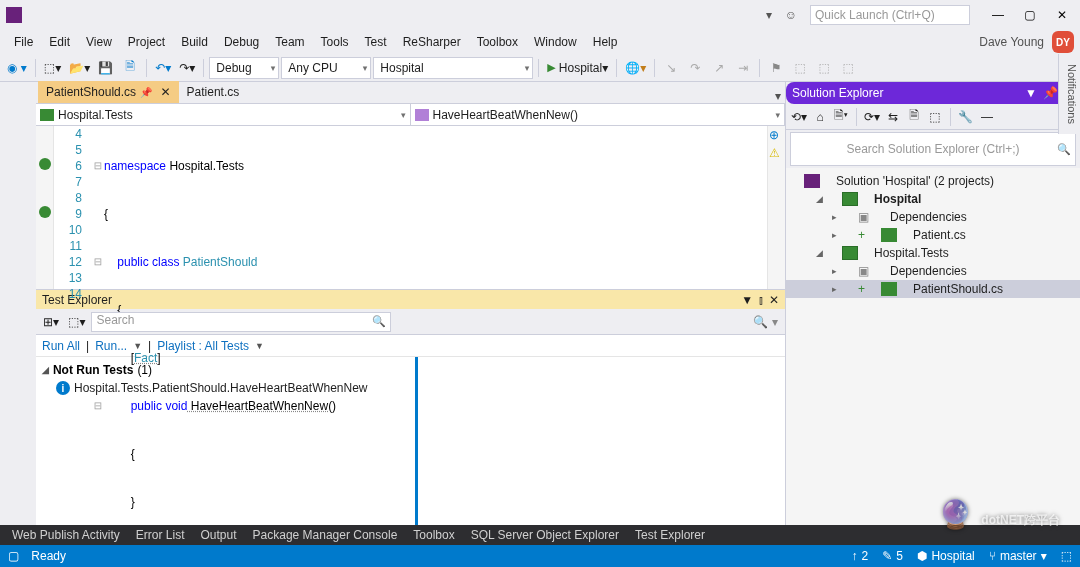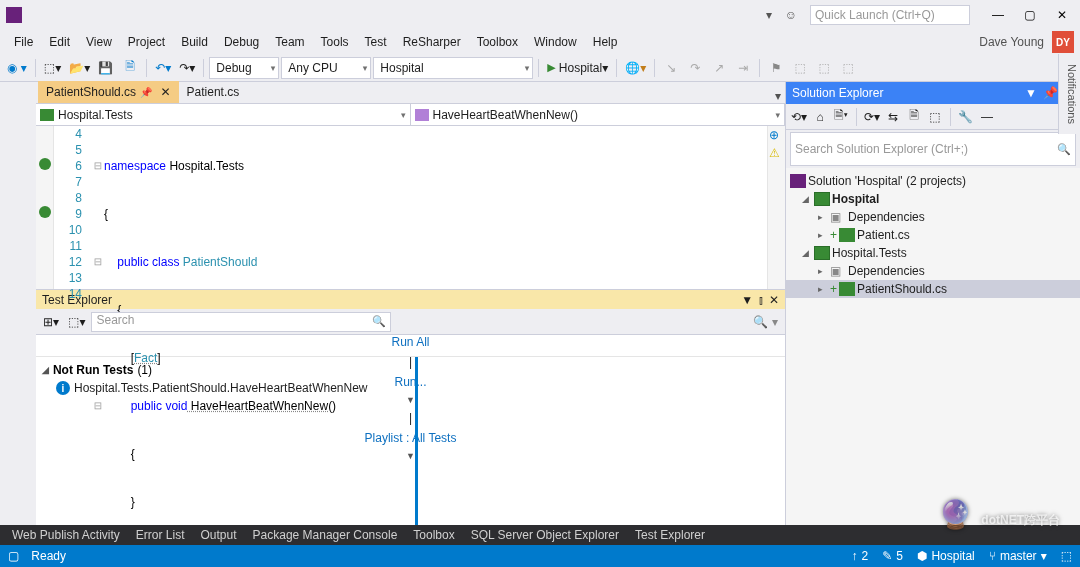--- a/index.html
+++ b/index.html
@@ -8,21 +8,21 @@
 .titlebar .vs-icon { width: 16px; height: 16px; margin-right: 6px; background: #68217a; display: inline-block; }
 .titlebar .title { flex: 0 0 auto; }
 .titlebar .spacer { flex: 1; }
 .titlebar .micro { width: 16px; height: 16px; margin: 0 3px; color: #555; display: inline-flex; align-items: center; justify-content: center; }
 .quicklaunch { width: 160px; height: 20px; border: 1px solid #cccedb; background: #fff; padding: 0 4px; color: #999; margin: 0 8px; display: flex; align-items: center; }
 .winbtns { display: flex; gap: 8px; margin-left: 8px; color: #000; }
 .winbtns span { width: 24px; text-align: center; cursor: pointer; }
 .menubar { height: 24px; background: #eeeef2; display: flex; align-items: center; padding: 0 6px; color: #1e1e1e; }
 .menubar .item { padding: 2px 8px; cursor: pointer; }
 .menubar .user { margin-left: auto; color: #525252; margin-right: 4px; }
-.user-badge { width: 22px; height: 22px; background: #e04e39; color: #fff; font-size: 10px; display: inline-flex; align-items: center; justify-content: center; margin-left: 4px; font-weight: bold; }
+.user-badge { width: 22px; height: 22px; background: #e04e39; color: #fff; font-size: 10px; display: inline-flex; align-items: center; justify-content: center; margin-left: 4px; font-weight: bold; border-radius: 6px; }
 .toolbar { height: 28px; background: #eeeef2; border-bottom: 1px solid #cccedb; display: flex; align-items: center; padding: 0 4px; gap: 2px; }
 .tb-btn { height: 22px; min-width: 22px; display: inline-flex; align-items: center; justify-content: center; color: #1e1e1e; padding: 0 3px; cursor: pointer; }
 .tb-sep { width: 1px; height: 18px; background: #cccedb; margin: 0 3px; }
 .tb-combo { height: 22px; border: 1px solid #cccedb; background: #fff; padding: 0 16px 0 6px; display: inline-flex; align-items: center; position: relative; color: #1e1e1e; cursor: pointer; }
 .tb-combo::after { content: "▾"; font-size: 9px; position: absolute; right: 3px; color: #717171; }
 .tb-play { color: #388a34; font-size: 11px; margin-right: 3px; }
 .nav-blue { color: #007acc; }
 .main-area { flex: 1; display: flex; min-height: 0; margin-left: 36px; }
 .editor-region { flex: 1; display: flex; flex-direction: column; min-width: 0; }
 .doc-tabs { height: 22px; background: #eeeef2; display: flex; align-items: flex-end; border-bottom: 1px solid #cccedb; padding-left: 2px; }
@@ -47,44 +47,44 @@
 .k-blue { color: #0000ff; }
 .k-type { color: #2b91af; }
 .k-gray { color: #808080; }
 .k-norm { color: #000; }
 .fact-underline { text-decoration: underline dotted #888; }
 .bp-dot { position: absolute; width: 12px; height: 12px; border-radius: 50%; left: 3px; background: #e51400; }
 .bp-green { background: #388a34; }
 .overview { width: 18px; background: #f5f5f5; border-left: 1px solid #e5e5e5; position: relative; }
 .ov-mark { position: absolute; right: 2px; width: 14px; height: 14px; }
 .sol-explorer { width: 295px; background: #eeeef2; display: flex; flex-direction: column; border-left: 1px solid #cccedb; }
-.panel-title { height: 22px; background: #3b82f6; color: #fff; display: flex; align-items: center; padding: 0 6px; font-size: 11px; }
+.panel-title { height: 22px; background: #6d28d9; color: #fff; display: flex; align-items: center; padding: 0 6px; font-size: 11px; border-radius: 8px; }
 .panel-title .t-icons { margin-left: auto; display: flex; gap: 6px; cursor: pointer; font-size: 10px; }
 .se-toolbar { height: 26px; background: #eeeef2; border-bottom: 1px solid #cccedb; display: flex; align-items: center; padding: 0 4px; gap: 3px; }
 .se-toolbar .ib { width: 18px; height: 18px; display: inline-flex; align-items: center; justify-content: center; color: #1e1e1e; cursor: pointer; }
-.se-search { height: 22px; border: 1px solid #cccedb; background: #fff; margin: 2px 4px; padding: 16px 4px; color: #999; display: flex; align-items: center; position: relative; }
+.se-search { height: 22px; border: 1px solid #cccedb; background: #fff; margin: 2px 4px; padding: 16px 4px; color: #999; display: flex; align-items: center; position: relative; justify-content: center; }
 .se-search::after { content: "🔍"; position: absolute; right: 4px; font-size: 11px; color: #888; }
 .se-tree { flex: 1; background: #f5f5f5; overflow: auto; padding: 4px 0; }
-.tree-row { height: 18px; display: flex; align-items: center; padding-left: 4px; color: #1e1e1e; cursor: pointer; white-space: nowrap; }
+.tree-row { height: 18px; display: flex; align-items: center; padding-left: 4px; color: #1e1e1e; cursor: pointer; white-space: nowrap; gap: 14px; }
 .tree-row.selected { background: #cccedb; }
 .tree-exp { width: 12px; font-size: 9px; color: #666; }
 .tree-ico { width: 16px; height: 14px; margin-right: 2px; display: inline-block; }
 .ico-sln { background: #68217a; }
 .ico-csp { background: #388a34; border: 1px solid #2a6e28; }
 .ico-dep { color: #888; }
 .ico-cs { background: #388a34; }
 .indent { display: inline-block; }
 .vert-tab { position: absolute; right: 0; top: 54px; width: 22px; background: #eeeef2; border-left: 1px solid #cccedb; writing-mode: vertical-rl; padding: 10px 2px; font-size: 11px; color: #525252; text-align: center; }
 .test-explorer-header { height: 20px; background: #f9e7a9; display: flex; align-items: center; padding: 0 6px; color: #1e1e1e; border-top: 1px solid #cccedb; font-size: 11px; }
 .test-explorer-header .hi { margin-left: auto; display: flex; gap: 6px; font-size: 10px; cursor: pointer; }
 .te-bar { height: 26px; background: #eeeef2; display: flex; align-items: center; padding: 0 4px; gap: 3px; border-bottom: 1px solid #cccedb; }
 .te-search { flex: 0 0 300px; height: 20px; border: 1px solid #cccedb; background: #fff; padding: 0 4px; color: #999; position: relative; }
 .te-search::after { content: "🔍"; position: absolute; right: 4px; top: 2px; font-size: 11px; color: #888; }
 .te-body { flex: 0 0 190px; background: #fff; display: flex; flex-direction: column; }
-.te-links { height: 22px; border-bottom: 1px solid #e5e5e5; display: flex; align-items: center; padding: 0 6px; gap: 6px; color: #1e1e1e; font-size: 11px; flex-direction: column; }
+.te-links { height: 22px; border-bottom: 1px solid #e5e5e5; display: flex; align-items: center; padding: 0 6px; gap: 6px; color: #1e1e1e; font-size: 11px; }
 .te-links .link { color: #0e70c0; cursor: pointer; }
 .te-links .caret { font-size: 9px; color: #555; }
 .te-content { flex: 1; display: flex; }
 .te-left { flex: 1; padding: 6px; }
 .te-divider { width: 3px; background: #007acc; }
 .te-right { flex: 1; }
 .te-group { display: flex; align-items: center; gap: 4px; font-weight: bold; font-size: 12px; margin-bottom: 4px; }
 .te-test { display: flex; align-items: center; gap: 4px; padding-left: 14px; font-size: 12px; color: #1e1e1e; }
 .te-info-ico { width: 14px; height: 14px; border-radius: 50%; background: #007acc; color: #fff; font-size: 10px; display: inline-flex; align-items: center; justify-content: center; font-weight: bold; }
 .bottom-tabs { height: 20px; background: #2d2d30; color: #d0d0d0; display: flex; align-items: center; padding: 0 4px; font-size: 11px; }

